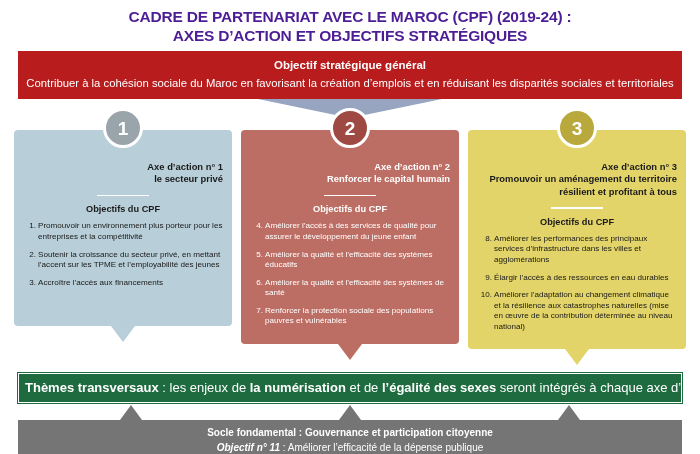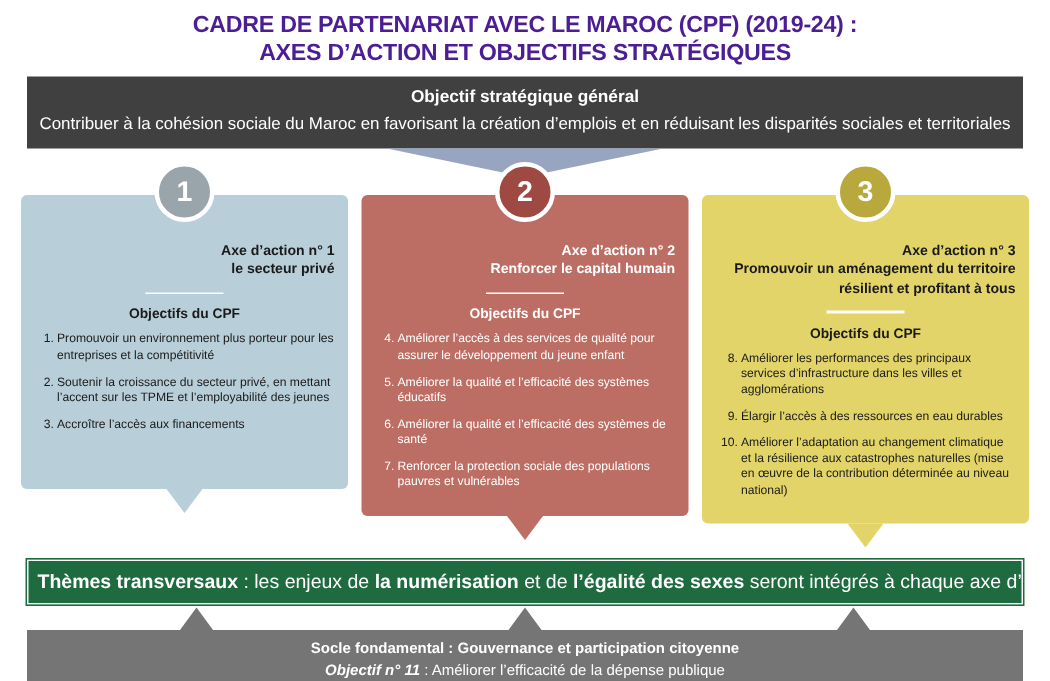--- a/index.html
+++ b/index.html
@@ -26,21 +26,21 @@
     font-weight: bold;
     font-size: 15.5px;
     letter-spacing: -0.2px;
     line-height: 19px;
     white-space: nowrap;
   }
 
   
   .banner {
     margin: 6px 18px 0 18px;
-    background: #404040;
+    background: #b91c1c;
     color: #ffffff;
     text-align: center;
     padding: 7px 6px 8px 6px;
     position: relative;
   }
   .banner-title {
     font-weight: bold;
     font-size: 11.5px;
     line-height: 15px;
   }

